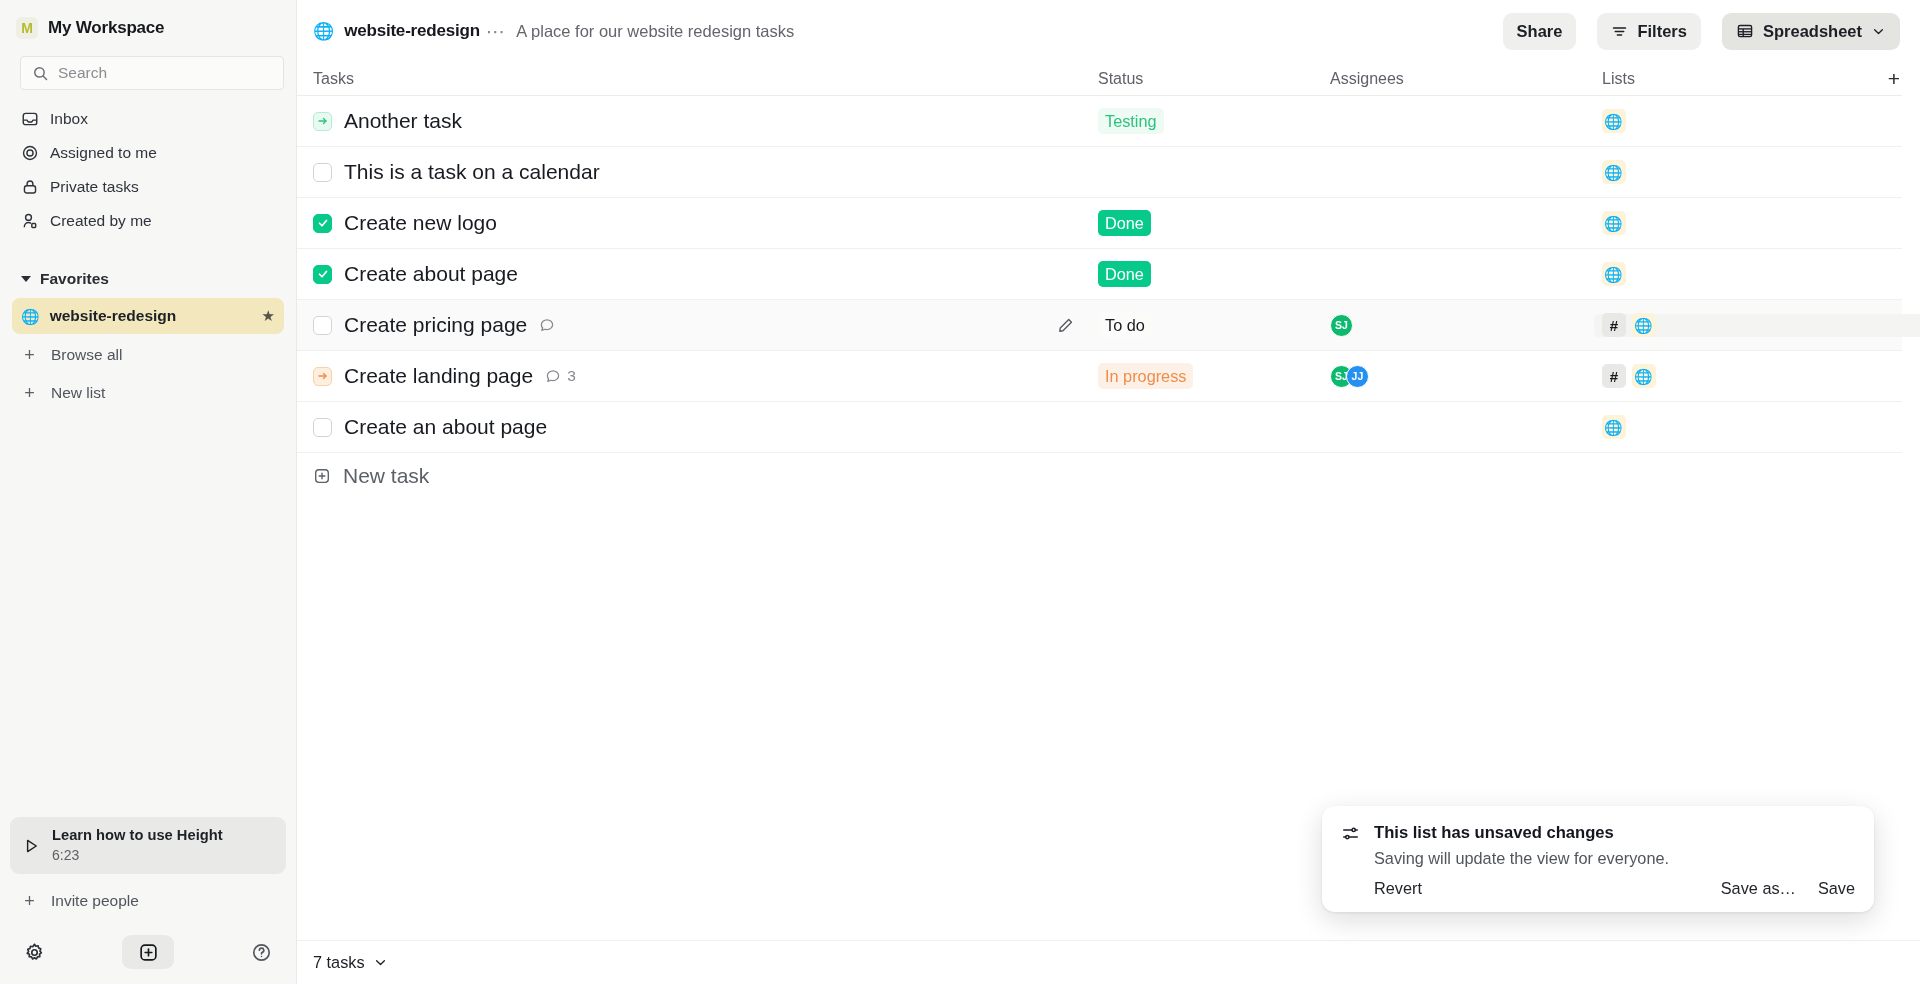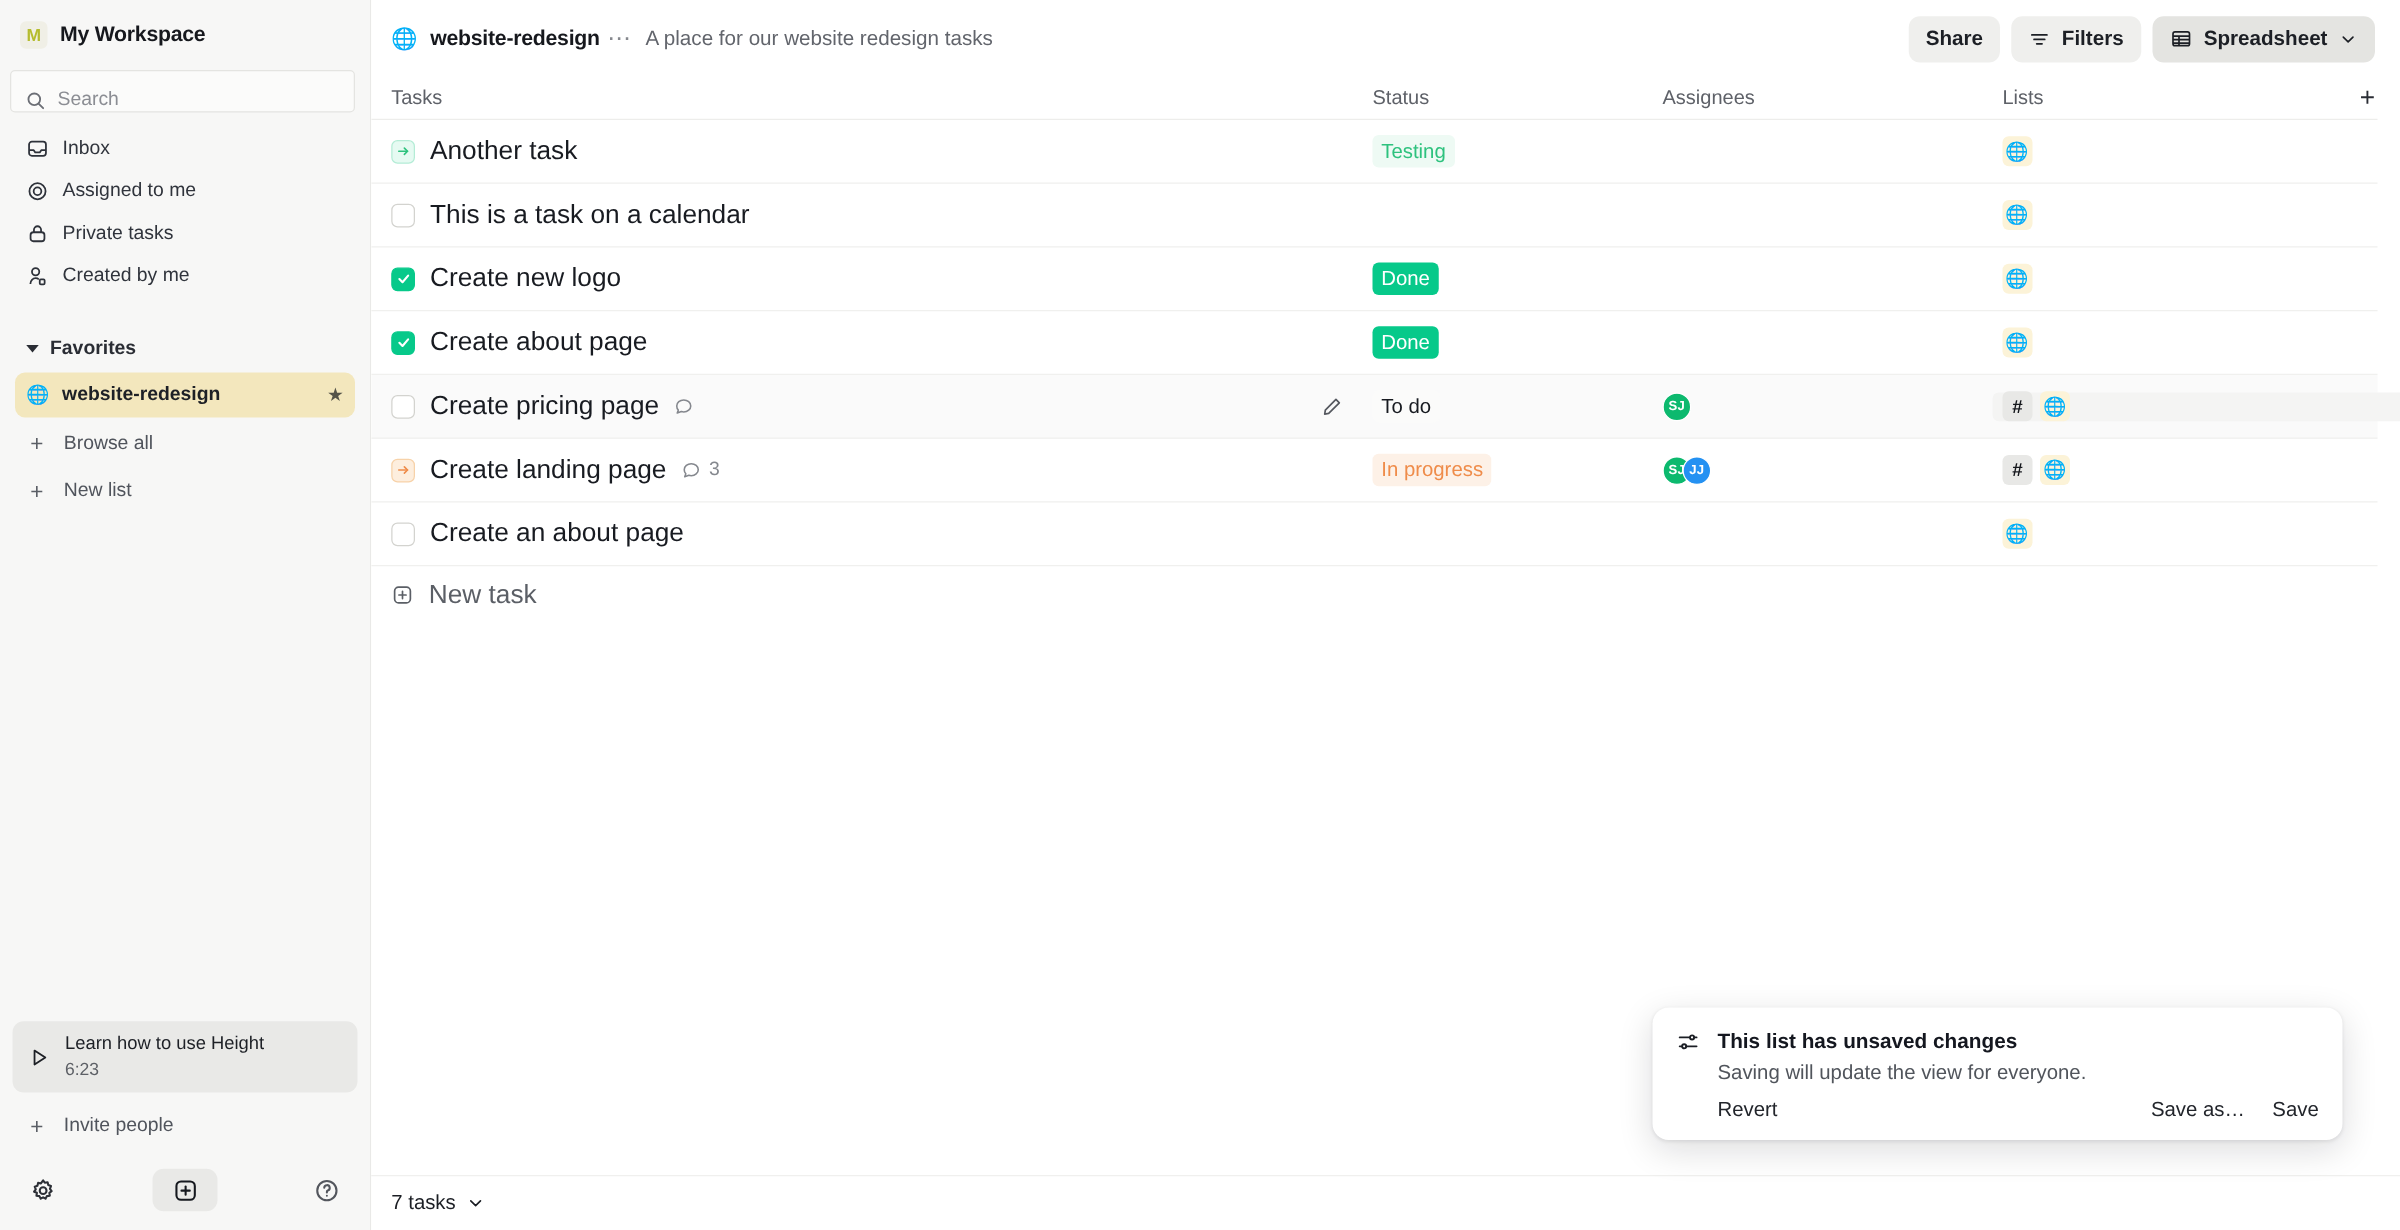--- a/index.html
+++ b/index.html
@@ -33,26 +33,26 @@
     width: 22px; height: 22px; border-radius: 5px;
     background: #f0efe6;
     color: #b5bc2e;
     font-size: 14px; font-weight: 700;
     display: flex; align-items: center; justify-content: center;
     flex: 0 0 22px;
   }
   .ws-title { font-size: 17px; font-weight: 700; letter-spacing: -0.2px; color: #16181d; }
 
   .search-box {
-    margin: 4px 12px 10px 8px;
+    margin: 4px 12px 10px 20px;
     height: 34px;
     border: 1px solid #e4e4e1;
     border-radius: 4px;
     background: #fbfbfa;
-    display: flex; align-items: flex-end; gap: 9px;
+    display: flex; align-items: center; gap: 9px;
     padding: 0 11px;
     cursor: text;
   }
   .search-box .ph { font-size: 15.5px; color: #8b8d93; }
 
   .nav { padding: 2px 12px 0 12px; }
   .nav-item {
     display: flex; align-items: center; gap: 11px;
     height: 34px; padding: 0 8px; border-radius: 7px;
     font-size: 15.5px; color: #30343c; cursor: pointer;
@@ -81,21 +81,21 @@
   }
   .plus-gl { font-size: 18px; color: #5b5f66; line-height: 1; width:19px; text-align:center; }
 
   .sb-spacer { flex: 1 1 auto; }
 
   .learn-card {
     display: flex; align-items: center; gap: 12px;
     margin: 0 10px 6px 10px; padding: 9px 12px;
     border-radius: 9px; background: #e9e9e7; cursor: pointer;
   }
-  .learn-title { font-size: 14.7px; font-weight: 400; color: #1d2026; line-height: 1.35; }
+  .learn-title { font-size: 14.7px; font-weight: 700; color: #1d2026; line-height: 1.35; }
   .learn-time { font-size: 14px; color: #5d6066; line-height: 1.35; }
 
   .sb-footer-row {
     display: flex; align-items: center; justify-content: space-between;
     height: 56px; padding: 0 24px 8px 24px;
   }
   .foot-btn { display: flex; align-items: center; justify-content: center; cursor: pointer; color: #2d3037; }
   .foot-btn.mid { width: 52px; height: 34px; border-radius: 9px; background: #e9e9e7; }
 
   
@@ -108,21 +108,21 @@
   }
   .crumb { display: flex; align-items: center; gap: 10px; cursor: pointer; }
   .crumb-name { font-size: 17px; font-weight: 700; color: #16181d; letter-spacing: -0.2px; }
   .dots { color: #86888e; font-size: 19px; letter-spacing: 1.5px; line-height: 1; padding: 0 6px; cursor: pointer; }
   .crumb-desc { font-size: 16.5px; color: #62656c; margin-left: 4px; }
   .topbar-right { margin-left: auto; display: flex; align-items: center; gap: 9px; }
   .tb-btn {
     display: flex; align-items: center; gap: 9px;
     height: 37px; padding: 0 14px; border-radius: 9px;
     background: #efefed; font-size: 16.5px; font-weight: 600; color: #1c1f25;
-    cursor: pointer; border: none;
+    cursor: pointer; border: none; margin-left: 12px;
   }
   .tb-btn.strong { background: #e4e4e1; }
 
   
   .table-wrap { flex: 1 1 auto; overflow: hidden; position: relative; }
   .t-head {
     display: flex; align-items: center;
     height: 34px; padding: 0 0 0 16px;
     border-bottom: 1px solid #ededeb;
     margin: 0 18px 0 0;

